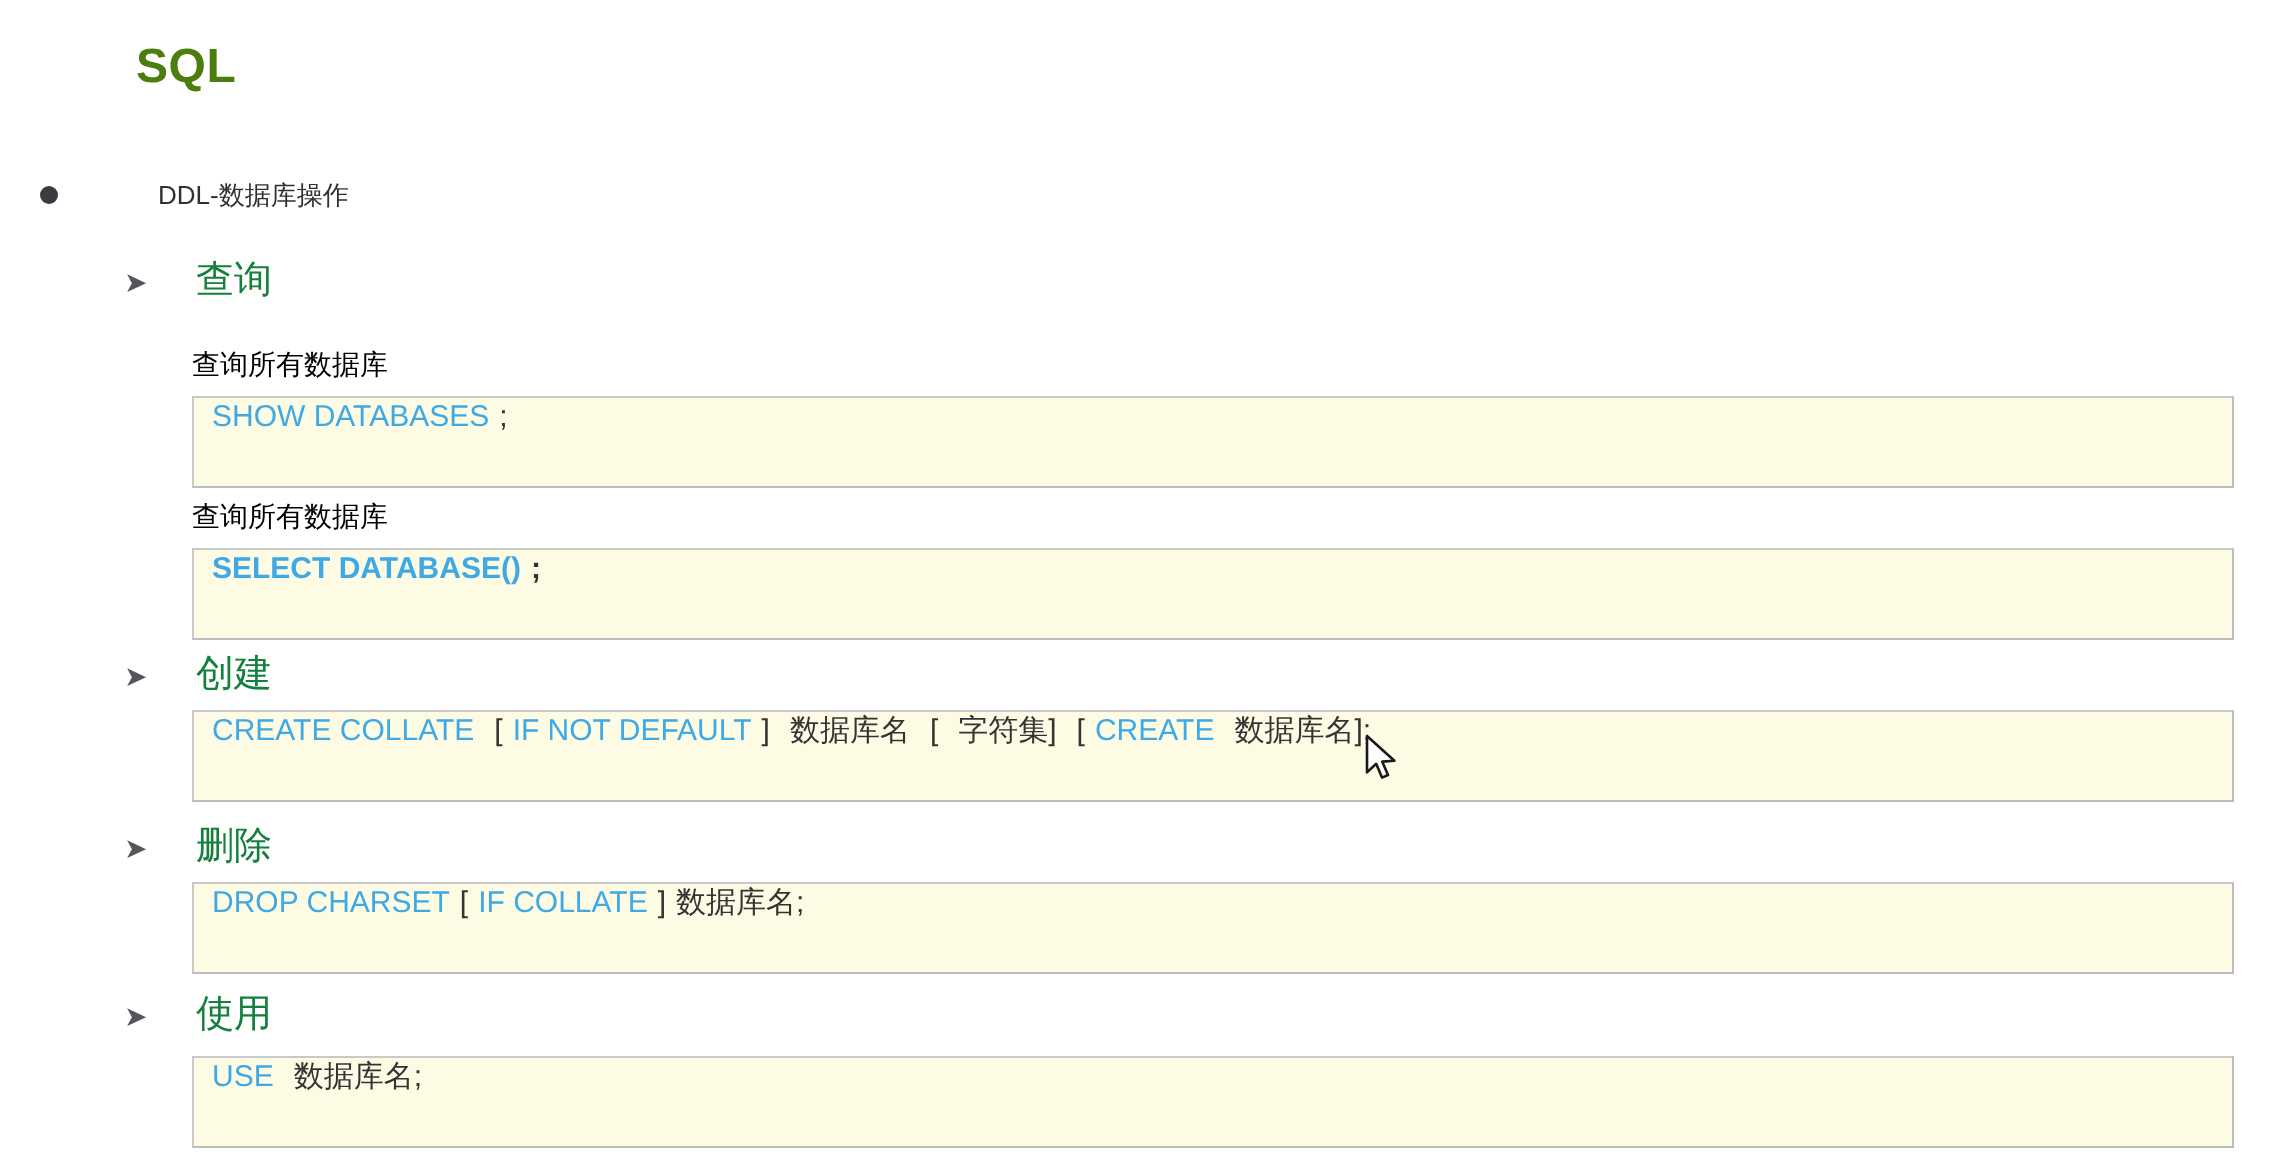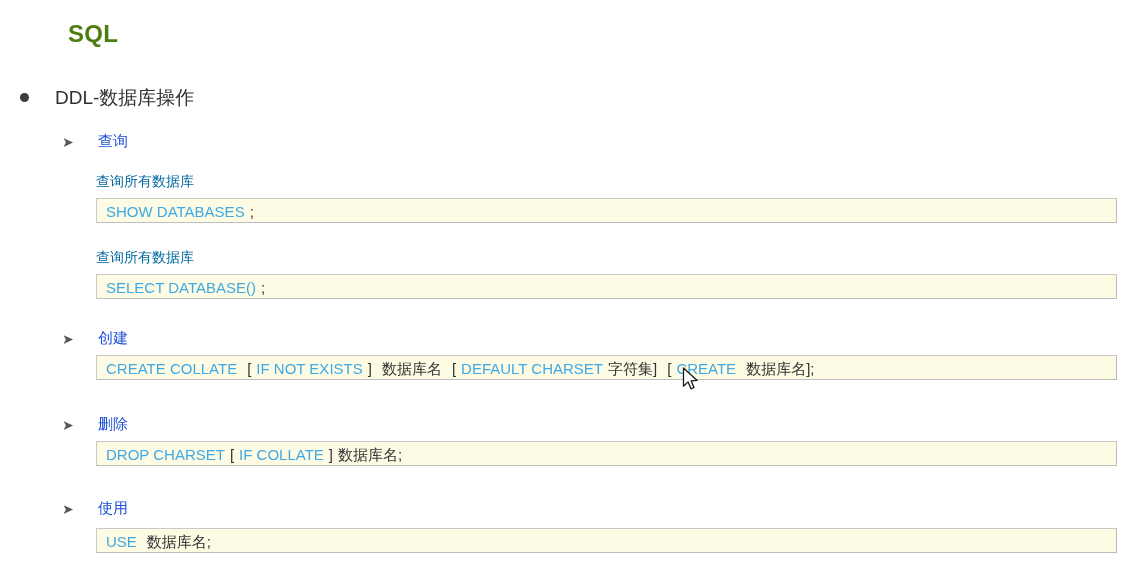--- a/index.html
+++ b/index.html
@@ -51,22 +51,22 @@
   .bullet-disc {
     width: 9px;
     height: 9px;
     border-radius: 50%;
     background: #3b3b42;
     margin-top: 7px;
     margin-right: 0;
     flex: 0 0 auto;
   }
   .lvl1-label {
-    margin-left: 26px;
-    font-size: 19px;
+    margin-left: 50px;
+    font-size: 13px;
     line-height: 23px;
     color: #2f2f35;
     white-space: nowrap;
   }
 
   
   .lvl2 {
     position: absolute;
     left: 62px;
     width: 1054px;
@@ -79,50 +79,49 @@
     flex: 0 0 auto;
     width: 14px;
     margin-top: 3px;
     color: #55555c;
     font-size: 14px;
     line-height: 16px;
     font-family: "DejaVu Sans", sans-serif;
   }
   .lvl2-label {
     margin-left: 22px;
-    font-size: 15px;
+    font-size: 19px;
     line-height: 20px;
-    color: #1d4ed8;
+    color: #15803d;
     white-space: nowrap;
   }
 
   
   .caption {
     position: absolute;
     left: 96px;
     font-size: 14px;
     line-height: 19px;
-    color: #0369a1;
-    white-space: nowrap;
-    font-family: Liberation Mono, monospace;
+    color: #000000;
+    white-space: nowrap;
   }
 
   
   .code-box {
     position: absolute;
     left: 96px;
     width: 1021px;
-    height: 25px;
+    height: 46px;
     box-sizing: border-box;
     background: #fdfbe4;
     border: 1px solid #c9c9c9;
     border-right-color: #bdbdbd;
     border-bottom-color: #bdbdbd;
     display: flex;
-    align-items: flex-end;
+    align-items: flex-start;
     padding-left: 9px;
     font-size: 15px;
     line-height: 20px;
     white-space: nowrap;
     overflow: hidden;
   }
   .kw {
     color: #3fa9e5;
   }
   .pl {
@@ -163,50 +162,49 @@
   <div class="caption" style="top:173px;">查询所有数据库</div>
 
   <div class="code-box" style="top:198px;">
     <span class="kw">SHOW DATABASES</span>
       <span class="sp"></span>
       <span class="pl">;</span>
   </div>
 
   <div class="caption" style="top:249px;">查询所有数据库</div>
 
-  <div class="code-box" style="top:274px;">
+  <div class="code-box" style="top:274px;font-weight:bold;">
     <span class="kw">SELECT DATABASE()</span>
       <span class="sp"></span>
       <span class="pl">;</span>
   </div>
 
   <div class="lvl2" style="top:328px;">
     <div class="lvl2-row">
       <span class="arrow-marker">➤</span>
       <span class="lvl2-label">创建</span>
     </div>
   </div>
 
   <div class="code-box" style="top:355px;">
     <span class="kw">CREATE COLLATE</span>
       <span class="sp"></span>
       <span class="sp"></span>
       <span class="pl">[</span>
       <span class="sp"></span>
-      <span class="kw">IF NOT EXISTS</span>
+      <span class="kw">IF NOT DEFAULT</span>
       <span class="sp"></span>
       <span class="pl">]</span>
       <span class="sp"></span>
       <span class="sp"></span>
       <span class="pl">数据库名</span>
       <span class="sp"></span>
       <span class="sp"></span>
       <span class="pl">[</span>
       <span class="sp"></span>
-      <span class="kw">DEFAULT CHARSET</span>
       <span class="sp"></span>
       <span class="pl">字符集</span>
       <span class="pl">]</span>
       <span class="sp"></span>
       <span class="sp"></span>
       <span class="pl">[</span>
       <span class="sp"></span>
       <span class="kw">CREATE</span>
       <span class="sp"></span>
       <span class="sp"></span>

